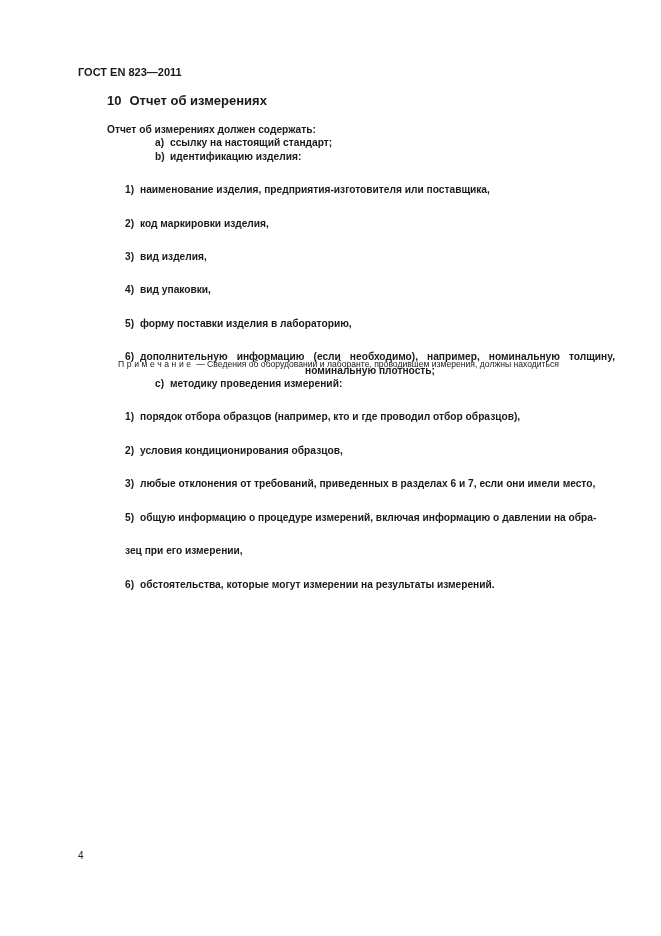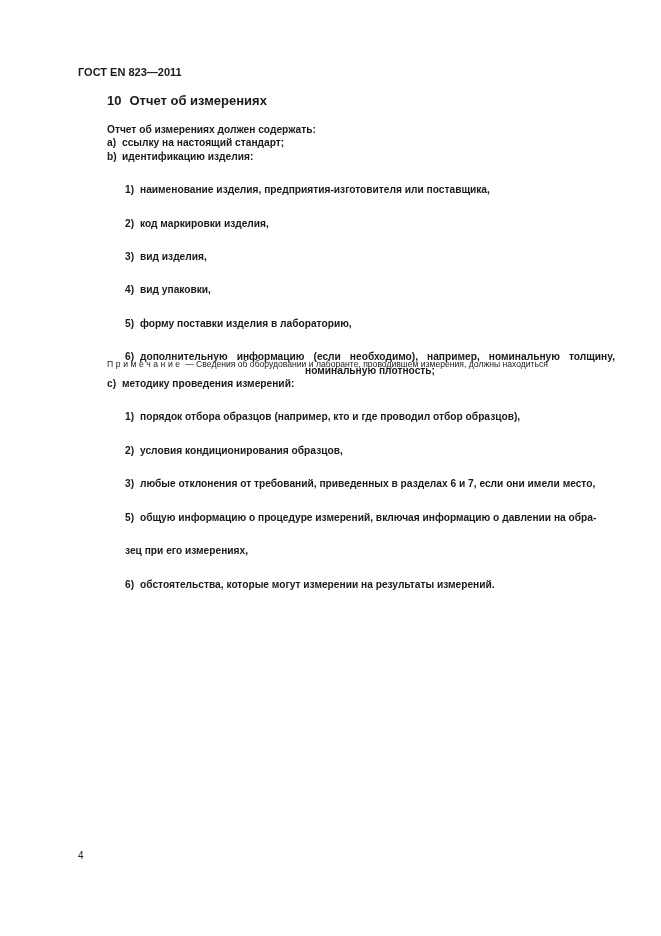--- a/index.html
+++ b/index.html
@@ -14,33 +14,33 @@
     .section-title {
       position: absolute; left: 107px; top: 93px;
       font-size: 13px; font-weight: bold;
     }
     .section-title .num { margin-right: 8px; text-align: right; }
     .body-text {
       position: absolute; left: 107px; top: 123px; width: 508px;
       font-size: 10.2px; line-height: 13.4px; font-weight: bold;
     }
     .line { white-space: nowrap; }
-    .lvl1 { padding-left: 0; }
+    .lvl1 { padding-left: 0; margin-left: 48px; }
     .lvl1 .mark { display: inline-block; width: 15px; }
     .lvl2 { padding-left: 18px; margin-top: 20px; }
     .lvl2 .mark { display: inline-block; width: 15px; }
     .justify {
       white-space: normal; text-align: justify; text-align-last: justify;
     }
     .wrap-cont { padding-left: 18px; white-space: nowrap; text-align: center; }
     .note {
       position: absolute; left: 78px; top: 359px; width: 537px;
       font-size: 8.6px; line-height: 11.6px;
     }
-    .note .label { letter-spacing: 2.6px; margin-left: 29px; }
+    .note .label { letter-spacing: 2.6px; margin-left: 40px; }
     .page-num {
       position: absolute; left: 78px; top: 850px; font-size: 10px;
     }
   </style>
 </head>
 <body>
 
 <div class="header">ГОСТ EN 823—2011</div>
 
 <div class="section-title">
@@ -65,21 +65,21 @@
   <div class="line lvl2 justify"><span class="mark">6)</span><span>дополнительную информацию (если необходимо), например, номинальную толщину,</span></div>
   <div class="wrap-cont">номинальную плотность;</div>
 
   <div class="line lvl1">
     <span class="mark">c)</span><span>методику проведения измерений:</span>
   </div>
   <div class="line lvl2"><span class="mark">1)</span><span>порядок отбора образцов (например, кто и где проводил отбор образцов),</span></div>
   <div class="line lvl2"><span class="mark">2)</span><span>условия кондиционирования образцов,</span></div>
   <div class="line lvl2"><span class="mark">3)</span><span>любые отклонения от требований, приведенных в разделах 6 и 7, если они имели место,</span></div>
   <div class="line lvl2"><span class="mark">5)</span><span>общую информацию о процедуре измерений, включая информацию о давлении на обра-</span></div>
-  <div class="line lvl2" style="padding-left:0"><span style="padding-left:18px">зец при его измерениях,</span></div>
+  <div class="line lvl2" style="padding-left:0"><span style="padding-left:18px">зец при его измерении,</span></div>
   <div class="line lvl2"><span class="mark">6)</span><span>обстоятельства, которые могут измерении на результаты измерений.</span></div>
 </div>
 
 <div class="note">
   <div class="line"><span class="label">Примечание</span> <span>— Сведения об оборудовании и лаборанте, проводившем измерения, должны находиться</span></div>
 </div>
 
 <div class="page-num">4</div>
 
 </body></html>

